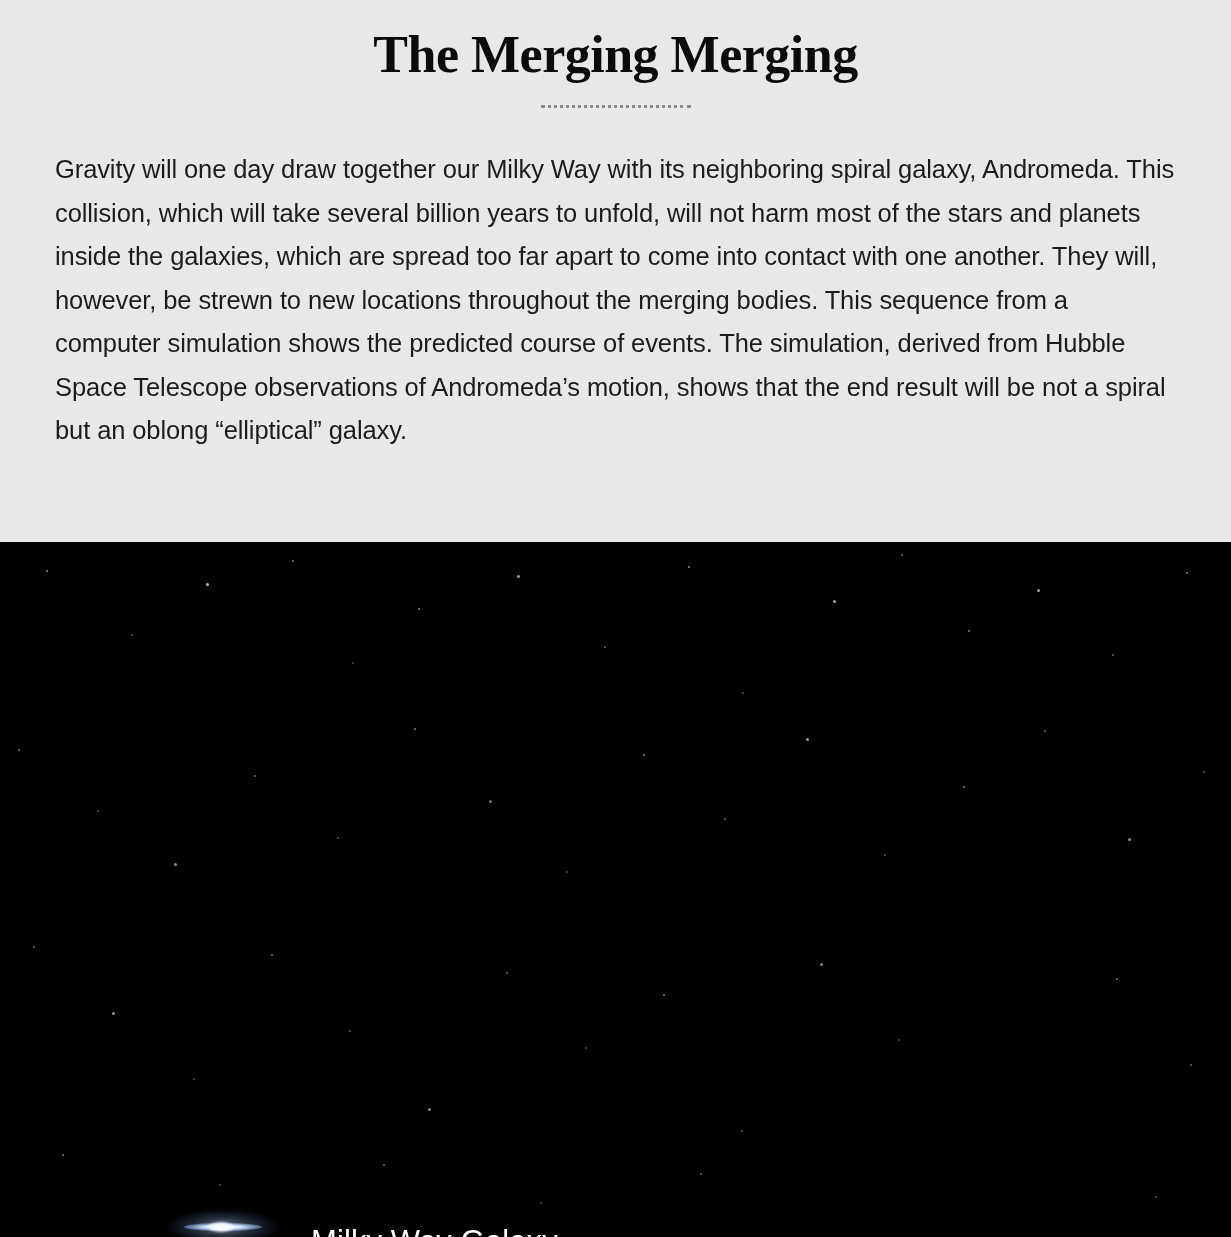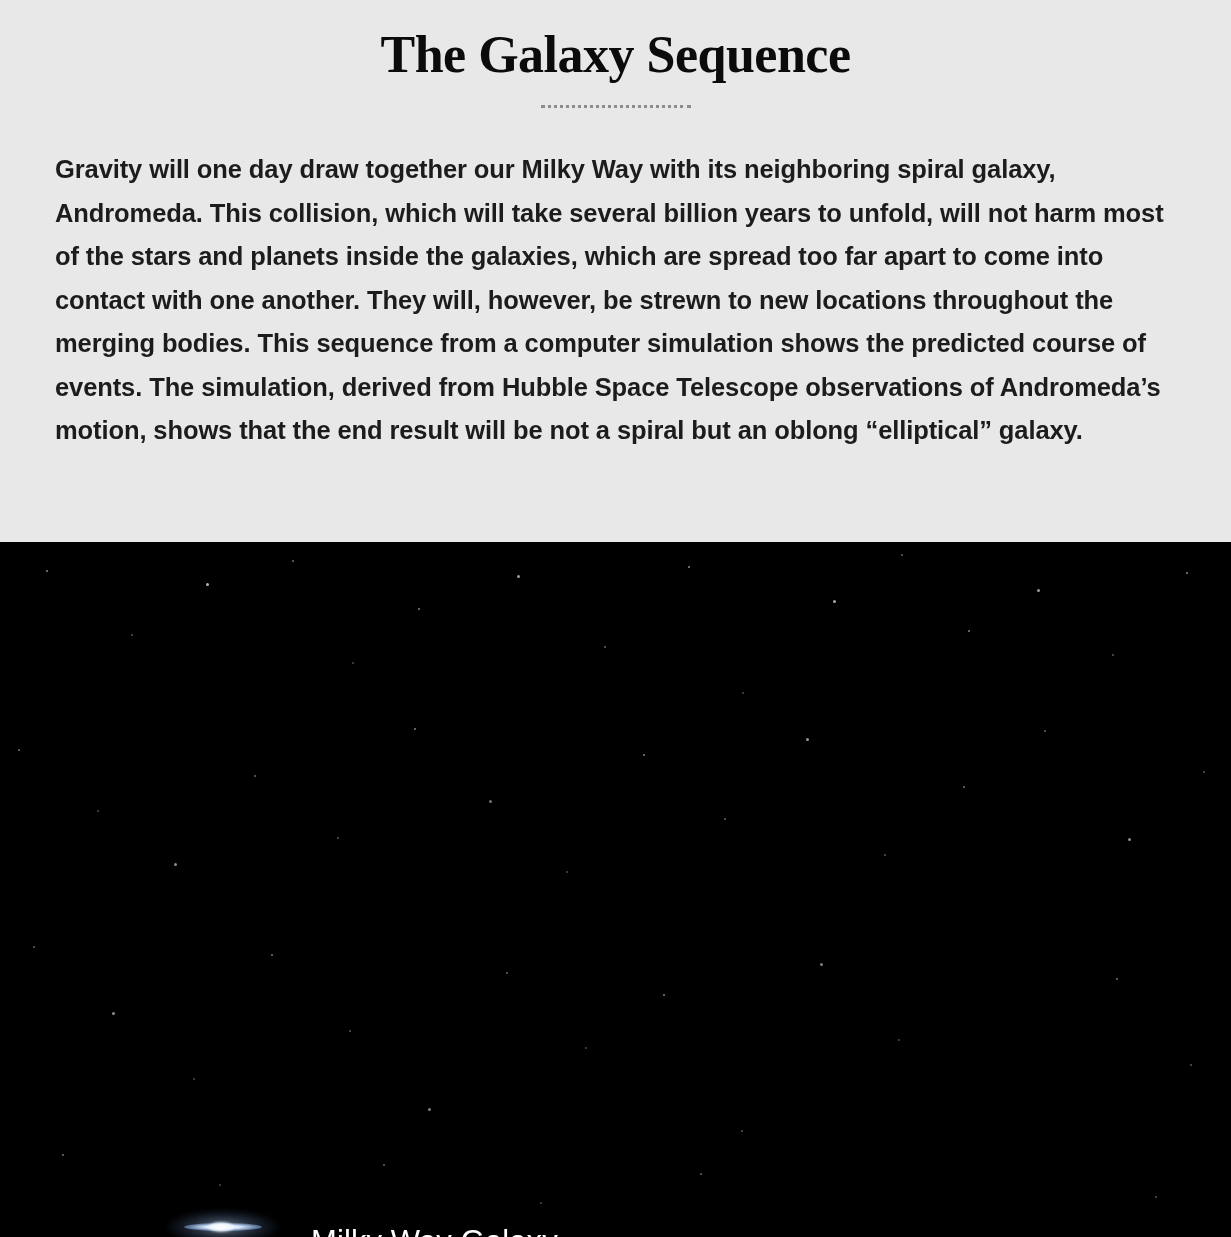--- a/index.html
+++ b/index.html
@@ -45,21 +45,20 @@
 
   
   .body-copy {
     margin: 30px 55px 0 55px;
     font-size: 25.5px;
     line-height: 43.5px;
     color: #1c1c1c;
     letter-spacing: -0.1px;
     text-align: left;
     max-width: 1120px;
-    font-weight: bold;
   }
 
   
   .sim-figure {
     position: absolute;
     left: 0;
     top: 542px;
     width: 1231px;
     height: 695px;
     background: #000000;
@@ -127,21 +126,21 @@
     text-shadow: 0 0 6px rgba(0,0,0,0.8);
   }
   .label-milkyway { left: 311px; top: 682px; }
 </style>
 </head>
 <body>
 
 <div class="page">
 
   <div class="article-head">
-    <h1 class="title">The Galaxy Sequence</h1>
+    <h1 class="title">The Merging Merging</h1>
     <span class="dot-rule"></span>
   </div>
 
   <p class="body-copy">Gravity will one day draw together our Milky Way with its neighboring spiral galaxy, Andromeda. This collision, which will take several billion years to unfold, will not harm most of the stars and planets inside the galaxies, which are spread too far apart to come into contact with one another. They will, however, be strewn to new locations throughout the merging bodies. This sequence from a computer simulation shows the predicted course of events. The simulation, derived from Hubble Space Telescope observations of Andromeda’s motion, shows that the end result will be not a spiral but an oblong “elliptical” galaxy.</p>
 
   <div class="sim-figure">
     <div class="starfield">
       <div class="star" style="left:46px;  top:28px;  width:2px; height:2px; opacity:.55"></div>
       <div class="star" style="left:131px; top:92px;  width:2px; height:2px; opacity:.35"></div>
       <div class="star" style="left:206px; top:41px;  width:3px; height:3px; opacity:.7"></div>

